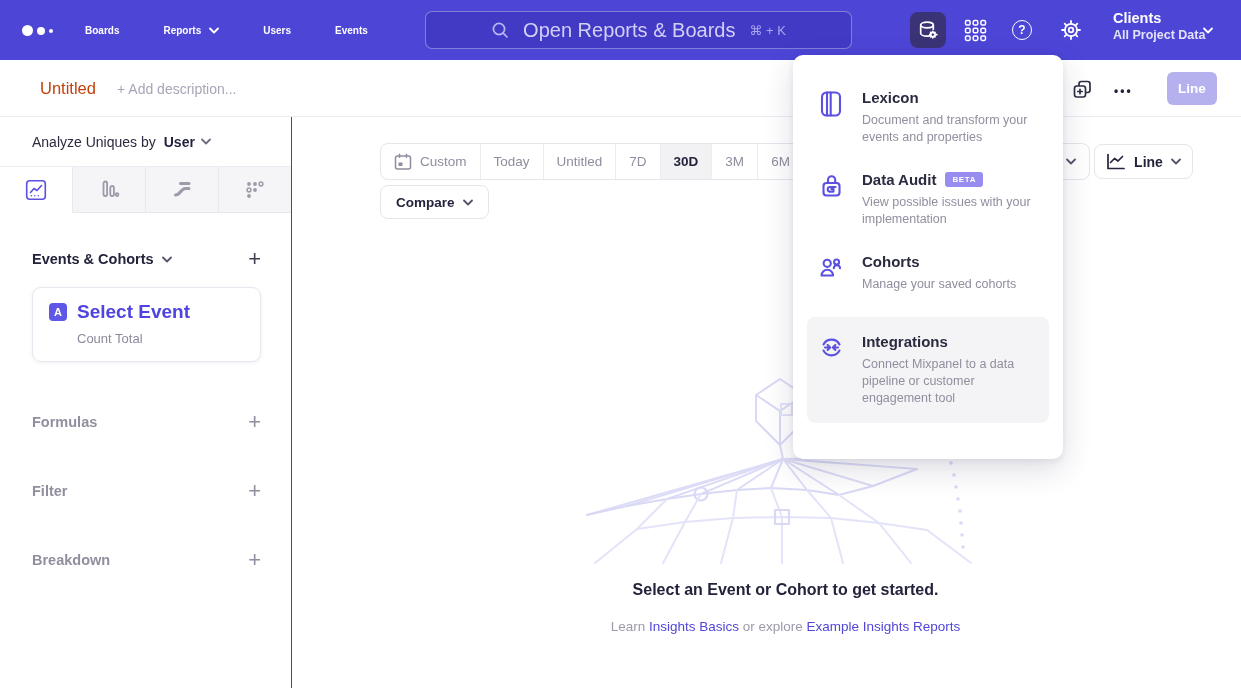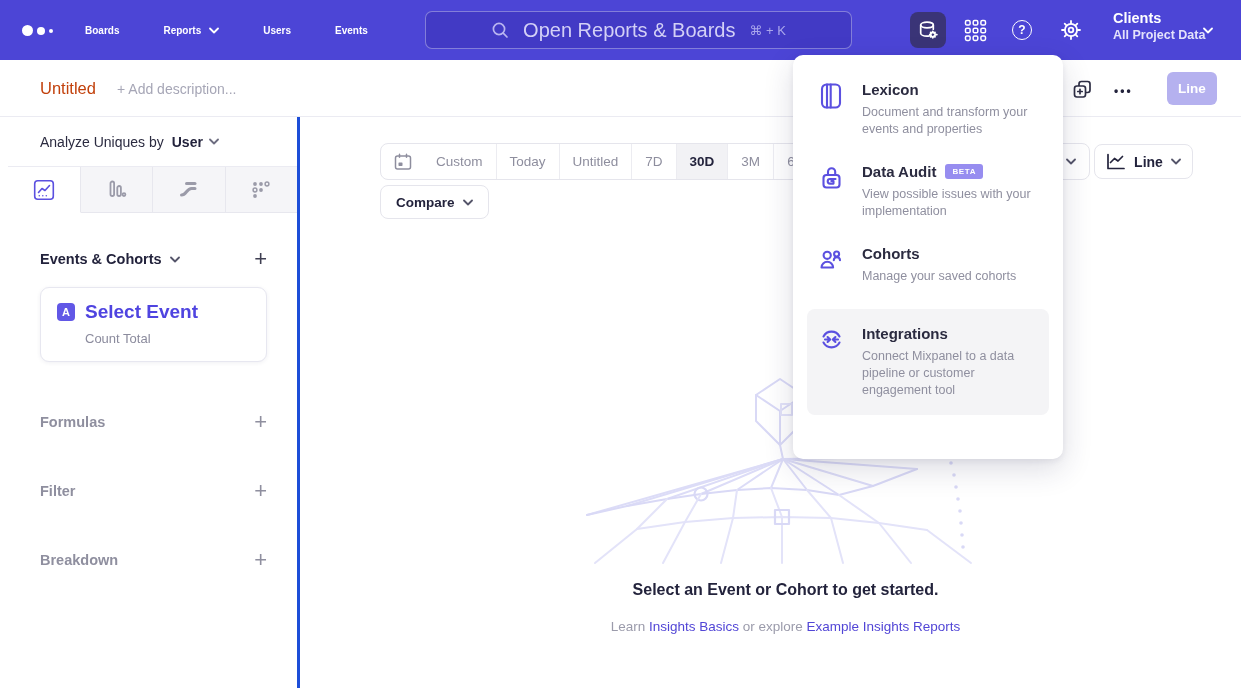--- a/index.html
+++ b/index.html
@@ -38,22 +38,22 @@
   .page-header { position:absolute; left:0; top:60px; width:1241px; height:57px; background:#fff;
                  border-bottom:1px solid #ebebf2; }
   .report-title { position:absolute; left:40px; top:19px; font-size:16.5px; font-weight:400; color:#c2410c; }
   .report-desc  { position:absolute; left:117px; top:21px; font-size:14px; color:#a6a6b6; cursor:text; }
   .hdr-icon { position:absolute; top:20px; color:#2e2e44; cursor:pointer; }
   .dup-icon { left:1073px; } .more-icon { left:1114px; top:24px; letter-spacing:2px; font-size:12px; font-weight:700; color:#23233c; }
   .save-btn { position:absolute; left:1167px; top:12px; width:50px; height:33px; border:none; border-radius:6px;
               background:#b5b1ef; color:#fff; font-size:13.5px; font-weight:600; font-family:inherit; }
 
   
-  .sidebar { position:absolute; left:8px; top:117px; width:292px; height:571px; background:#fff;
-             border-right:3px solid #1d4ed8; }
+  .sidebar { position:absolute; left:0; top:117px; width:292px; height:571px; background:#fff;
+             border-right:1px solid #1d4ed8; }
   .analyze-row { height:50px; display:flex; align-items:center; padding-left:32px; border-bottom:1px solid #ebebf2;
                  font-size:14px; color:#2b2b40; gap:5px; }
   .analyze-value { font-weight:700; margin-left:3px; display:flex; align-items:center; gap:6px; cursor:pointer; color:#23233c; }
   .analyze-value .chev { color:#6d6d80; }
   .charttabs { display:flex; height:46px; }
   .charttab { flex:1; display:flex; align-items:center; justify-content:center;
               background:#f5f5f8; border-bottom:1px solid #e7e7ee; border-right:1px solid #e7e7ee; color:#9b9ba9; cursor:pointer; }
   .charttab:last-child { border-right:none; }
   .charttab.active { background:#fff; border-bottom:1px solid #fff; color:#5b50e0; }
   .side-content { padding:0 30px 0 32px; }
@@ -69,40 +69,40 @@
              display:flex; align-items:center; justify-content:center; }
   .event-title { color:#4f44e0; font-size:19px; font-weight:600; }
   .event-sub { margin:8px 0 0 28px; color:#8b8b9d; font-size:13px; }
   .group-row { display:flex; align-items:center; justify-content:space-between; margin-top:51px; }
   .group-label { font-size:14.5px; font-weight:600; color:#8f8f9f; }
 
   
   .main { position:absolute; left:330px; top:117px; width:911px; height:571px; background:#fff; }
   .ranges { position:absolute; left:50px; top:26px; width:710px; height:37px; display:flex;
             border:1px solid #e5e5ec; border-radius:8px; background:#fff; overflow:hidden; }
-  .range-cell { display:flex; align-items:center; justify-content:center; gap:24px; padding:0 13px;
+  .range-cell { display:flex; align-items:center; justify-content:center; gap:8px; padding:0 13px;
                 font-size:13.5px; color:#8e8e9e; border-right:1px solid #ececf1; cursor:pointer; white-space:nowrap; }
   .range-cell.selected { background:#f2f2f5; color:#23233c; font-weight:700; }
   .range-spacer { flex:1; border-right:1px solid #ececf1; }
   .range-chev { display:flex; align-items:center; justify-content:center; width:36px; color:#55556a; cursor:pointer; }
   .compare-btn { position:absolute; left:50px; top:68px; height:34px; padding:0 15px; display:flex; align-items:center; gap:8px;
                  border:1px solid #e5e5ec; border-radius:8px; background:#fff; font-size:13.5px; font-weight:600; color:#23233c; cursor:pointer; }
   .compare-btn .chev { color:#55556a; }
   .line-btn { position:absolute; right:48px; top:27px; height:35px; width:99px; display:flex; align-items:center; justify-content:center;
               gap:8px; border:1px solid #e5e5ec; border-radius:8px; background:#fff; font-size:14px; font-weight:600; color:#23233c; cursor:pointer; }
   .line-btn .chev { color:#55556a; }
   .wireframe { position:absolute; left:245px; top:240px; }
   .empty { position:absolute; left:0; width:911px; top:464px; text-align:center; }
   .empty-title { font-size:16px; font-weight:700; color:#23233c; }
   .empty-sub { margin-top:20px; font-size:13.5px; color:#9b9bab; }
   .empty-sub a { color:#5246d6; font-weight:400; text-decoration:none; cursor:pointer; }
 
   
   .menu { position:absolute; left:793px; top:55px; width:270px; height:404px; background:#fff; border-radius:10px;
-          box-shadow:0 10px 30px rgba(35,35,80,0.16), 0 2px 6px rgba(35,35,80,0.08); z-index:10; padding-top:26px; }
+          box-shadow:0 10px 30px rgba(35,35,80,0.16), 0 2px 6px rgba(35,35,80,0.08); z-index:10; padding-top:34px; }
   .menu-item { display:flex; padding:0 20px 0 26px; margin-bottom:25px; cursor:pointer; }
   .menu-ic { width:26px; margin-right:17px; color:#5b50e0; flex-shrink:0; padding-top:2px; }
   .menu-title { font-size:15px; font-weight:600; color:#2b2b40; display:flex; align-items:center; gap:9px; }
   .menu-desc { margin-top:6px; font-size:12.5px; color:#8f8f9f; line-height:1.35; max-width:172px; }
   .beta { background:#978df0; color:#fff; font-size:8px; font-weight:700; letter-spacing:0.6px;
           border-radius:3px; padding:3px 7px; }
   .menu-item.hovered { background:#f4f4f6; border-radius:8px; margin:0 14px; padding:16px 6px 16px 12px; }
 
   .ico { stroke:currentColor; fill:none; stroke-width:1.7; stroke-linecap:round; stroke-linejoin:round; }
 </style>

